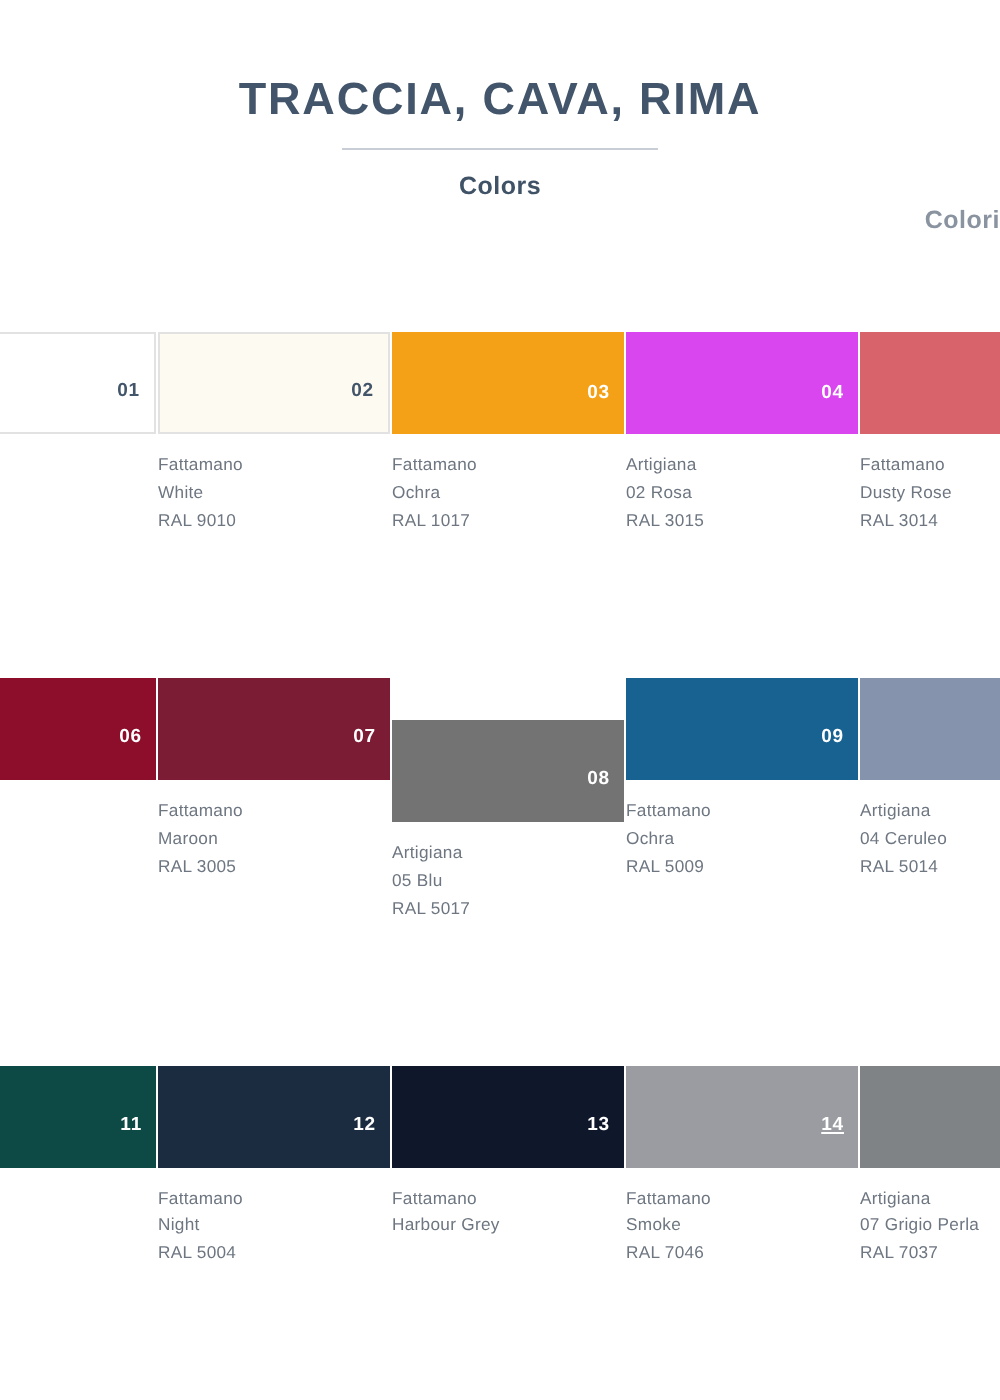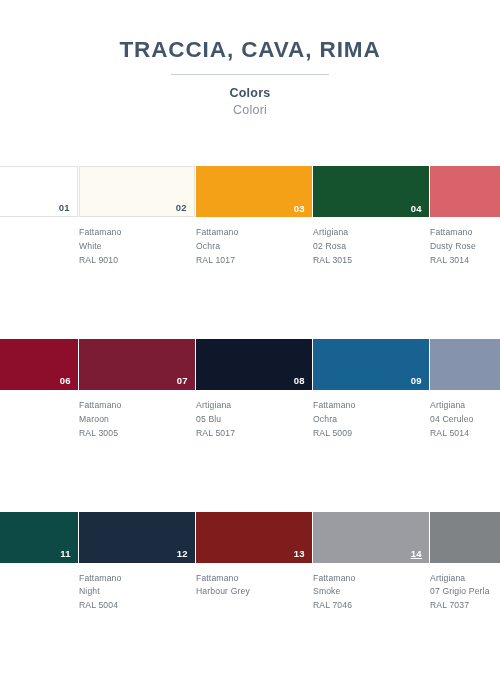--- a/index.html
+++ b/index.html
@@ -46,23 +46,24 @@
     margin-top: 11px;
     font-size: 12.5px;
     font-weight: bold;
     color: #3f5266;
     letter-spacing: 0.25px;
   }
 
   .subtitle-it {
     margin-top: 3px;
     font-size: 12.5px;
-    font-weight: normal;
+    font-weight: bold;
     color: #8a93a0;
     letter-spacing: 0.25px;
+    text-align: right;
   }
 
   
   .grid {
     position: absolute;
     top: 166px;
     left: -38px;       
     width: 620px;
   }
 
@@ -84,21 +85,21 @@
     height: 51px;
   }
 
   .chip.bordered {
     border: 1px solid #e2e2e2;
   }
 
   .chip-number {
     position: absolute;
     right: 7px;
-    bottom: 4px;
+    bottom: 16px;
     font-size: 9.5px;
     font-weight: bold;
     letter-spacing: 0.4px;
     line-height: 1;
   }
 
   .caption {
     margin-top: 9px;
     padding-right: 6px;
     font-size: 8.6px;
@@ -148,21 +149,21 @@
           <div class="chip" style="background: rgb(245, 161, 24);">
             <div class="chip-number" style="color: rgb(255, 255, 255);">03</div>
           </div>
           <div class="caption">
             <span>Fattamano</span>
             <span>Ochra</span>
             <span>RAL 1017</span>
           </div>
         </div>
         <div class="cell">
-          <div class="chip" style="background: #14532d;">
+          <div class="chip" style="background: #d946ef;">
             <div class="chip-number" style="color: rgb(255, 255, 255);">04</div>
           </div>
           <div class="caption">
             <span>Artigiana</span>
             <span>02 Rosa</span>
             <span>RAL 3015</span>
           </div>
         </div>
         <div class="cell">
           <div class="chip" style="background: rgb(217, 99, 106);"></div>
@@ -188,21 +189,21 @@
           <div class="chip" style="background: rgb(124, 27, 52);">
             <div class="chip-number" style="color: rgb(255, 255, 255);">07</div>
           </div>
           <div class="caption">
             <span>Fattamano</span>
             <span>Maroon</span>
             <span>RAL 3005</span>
           </div>
         </div>
         <div class="cell">
-          <div class="chip" style="background: #0f172a;">
+          <div class="chip" style="background: #737373; margin-top: 21px;">
             <div class="chip-number" style="color: rgb(255, 255, 255);">08</div>
           </div>
           <div class="caption">
             <span>Artigiana</span>
             <span>05 Blu</span>
             <span>RAL 5017</span>
           </div>
         </div>
         <div class="cell">
           <div class="chip" style="background: rgb(23, 98, 145);">
@@ -238,21 +239,21 @@
           <div class="chip" style="background: rgb(28, 44, 64);">
             <div class="chip-number" style="color: rgb(255, 255, 255);">12</div>
           </div>
           <div class="caption">
             <span>Fattamano</span>
             <span>Night</span>
             <span>RAL 5004</span>
           </div>
         </div>
         <div class="cell">
-          <div class="chip" style="background: #7f1d1d;">
+          <div class="chip" style="background: #0f172a;">
             <div class="chip-number" style="color: rgb(255, 255, 255);">13</div>
           </div>
           <div class="caption">
             <span>Fattamano</span>
             <span>Harbour Grey</span>
           </div>
         </div>
         <div class="cell">
           <div class="chip" style="background: rgb(154, 156, 161);">
             <div class="chip-number" style="color: rgb(255, 255, 255); text-decoration: underline;">14</div>

